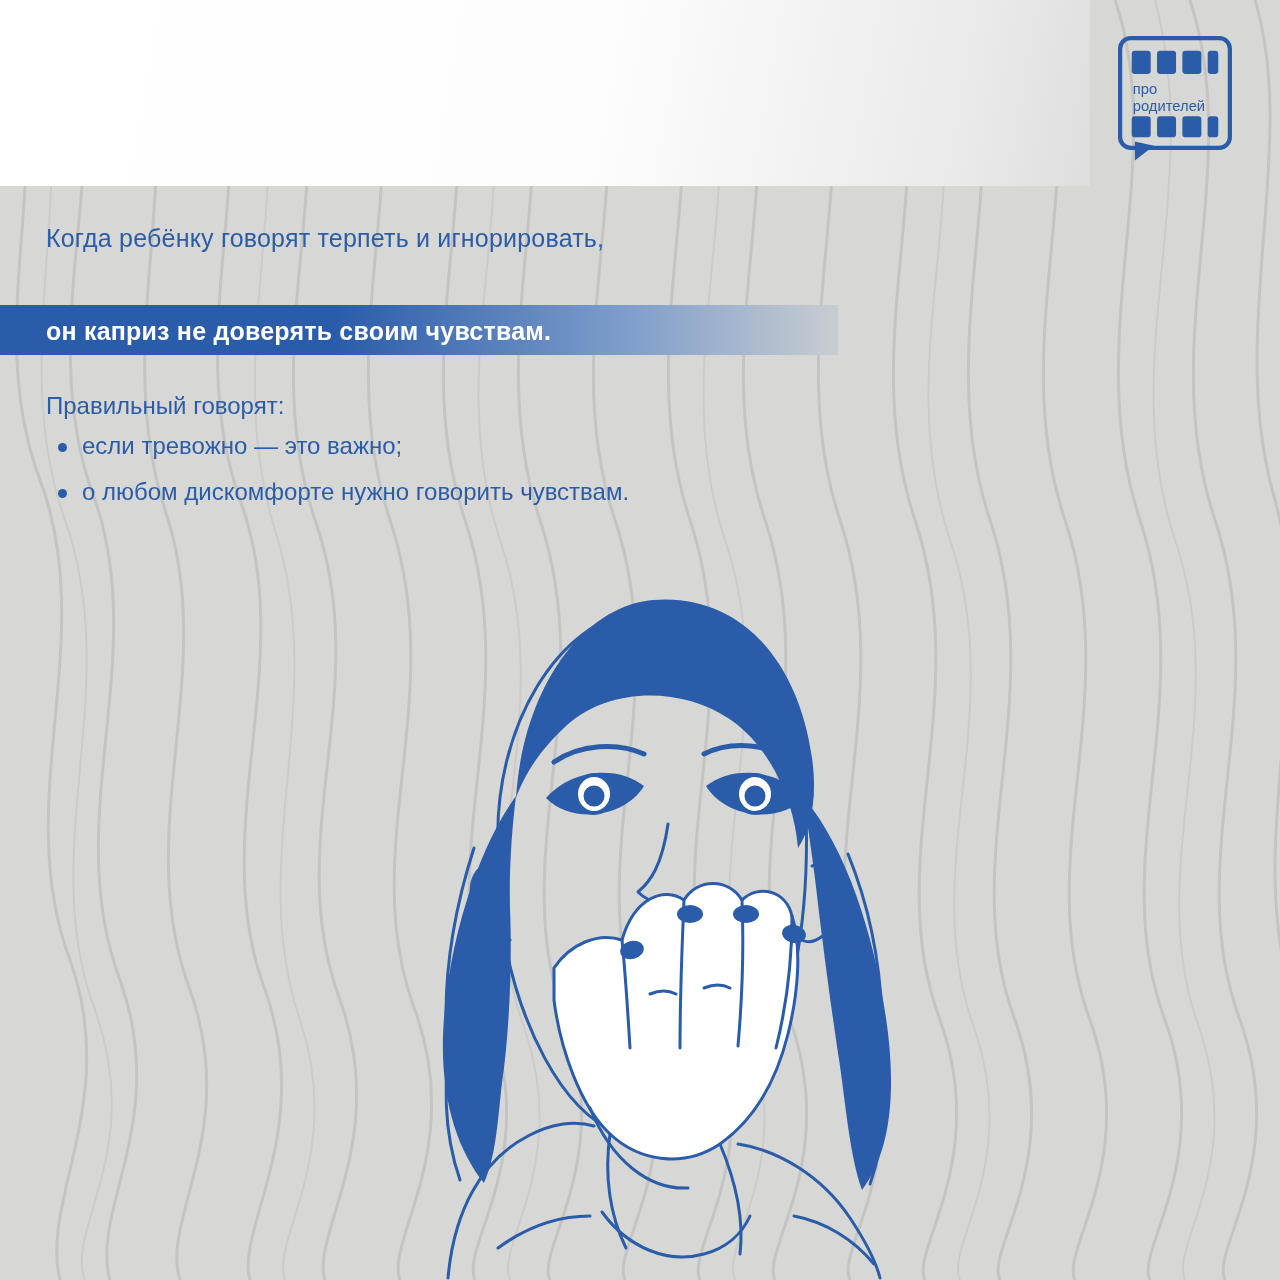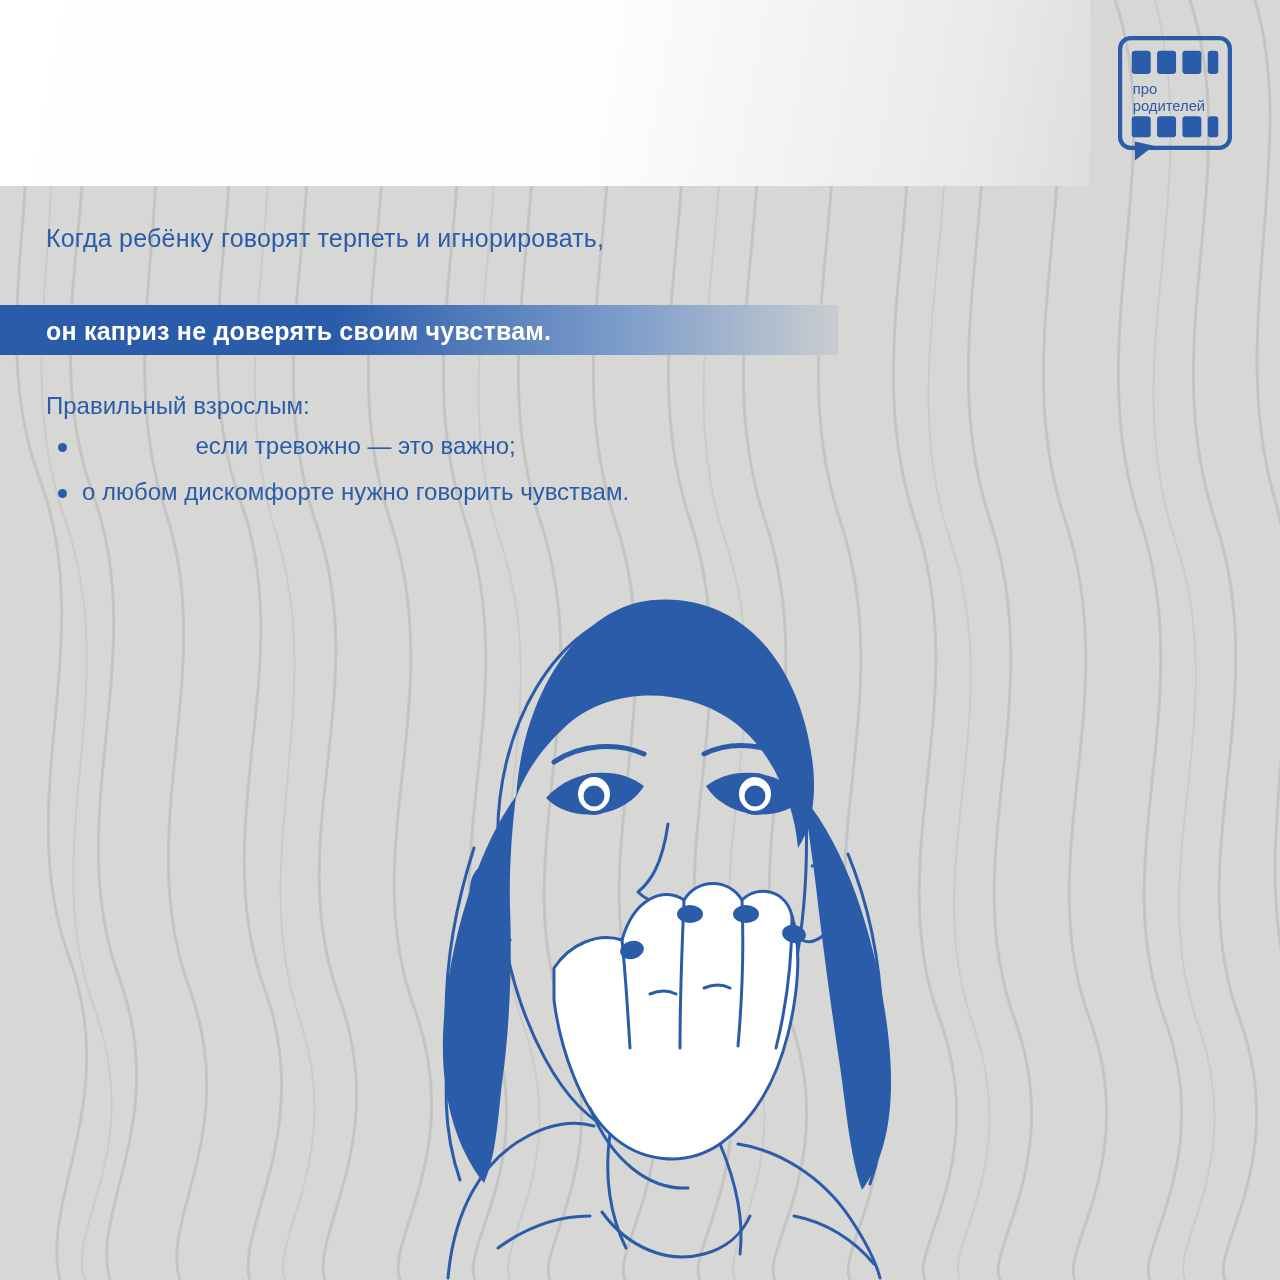--- a/index.html
+++ b/index.html
@@ -107,21 +107,20 @@
   }
 
   .guide-list {
     position: absolute;
     left: 52px;
     top: 432px;
     margin: 0;
     padding: 0;
     list-style: none;
     z-index: 2;
-    text-align: center;
   }
   .guide-list li {
     position: relative;
     padding-left: 30px;
     font-size: 24px;
     color: #2a5caa;
     margin-bottom: 18px;
     white-space: nowrap;
   }
   .guide-list li::before {
@@ -205,21 +204,21 @@
       <text x="14" y="55" font-family="Liberation Sans, sans-serif" font-size="14" fill="#2a5caa">про</text>
       <text x="14" y="71" font-family="Liberation Sans, sans-serif" font-size="14" fill="#2a5caa">родителей</text>
     </svg>
   </div>
 
   <div class="lead-line">Когда ребёнку говорят терпеть и игнорировать,</div>
 
   <div class="highlight-bar"></div>
   <div class="highlight-text">он каприз не доверять своим чувствам.</div>
 
-  <div class="guide-title">Правильный взрослым:</div>
+  <div class="guide-title">Правильный говорят:</div>
 
   <ul class="guide-list">
     <li>если тревожно — это важно;</li>
     <li>о любом дискомфорте нужно говорить чувствам.</li>
   </ul>
 
   <div class="illustration">
     <svg viewBox="0 0 880 732" xmlns="http://www.w3.org/2000/svg">
       <g fill="none" stroke="#2a5caa" stroke-width="3" stroke-linecap="round" stroke-linejoin="round">
 

